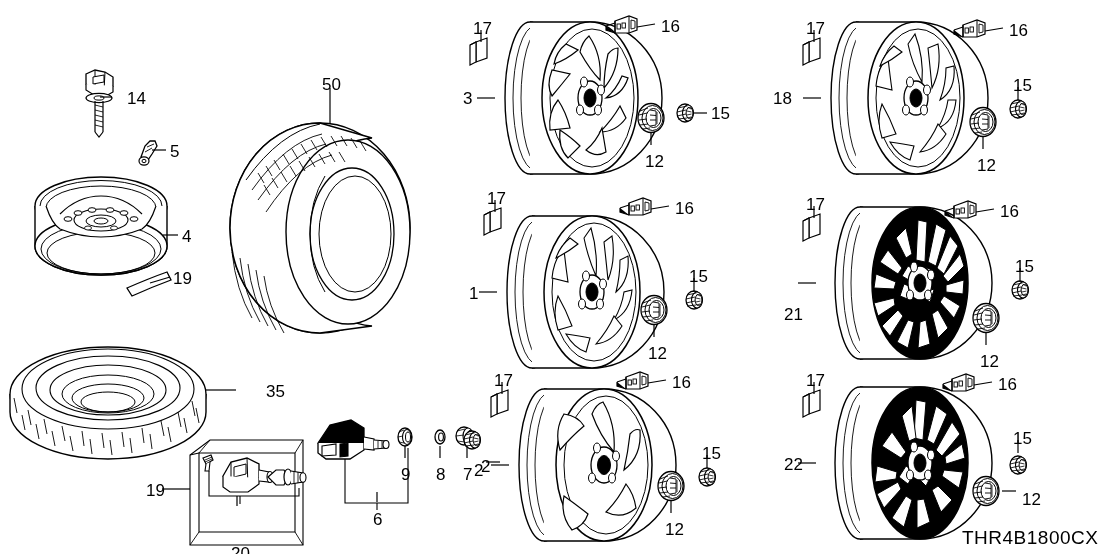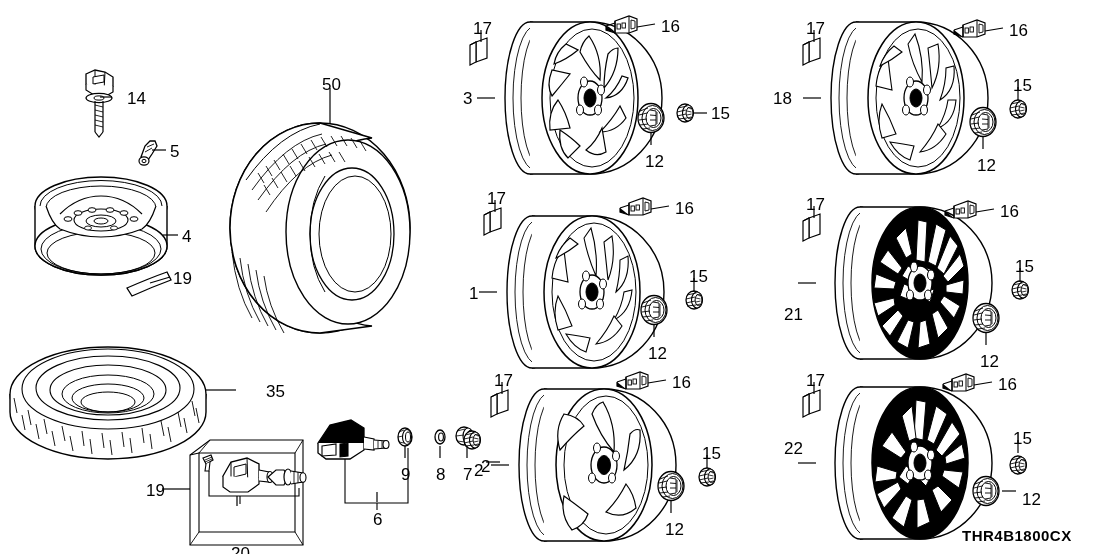--- a/index.html
+++ b/index.html
@@ -1,21 +1,21 @@
 <!DOCTYPE html>
 <html><head>
 <meta charset="utf-8">
 <style>
   html,body{margin:0;padding:0;background:#ffffff;}
   body{font-family:"Liberation Sans",sans-serif;}
   #stage{position:relative;width:1108px;height:554px;background:#fff;overflow:hidden;}
   #stage svg{position:absolute;left:0;top:0;}
   .lbl{position:absolute;font-family:Liberation Sans, sans-serif;font-size:17px;color:#000;
        line-height:1;white-space:nowrap;}
-  .code{position:absolute;font-size:15px;letter-spacing:.5px;font-weight:bold;color:#000;}
+  .code{position:absolute;font-size:19px;letter-spacing:.5px;font-weight:normal;color:#000;}
 </style>
 </head>
 <body>
 
 <div id="stage">
 
 <svg width="1108" height="554" viewBox="0 0 1108 554">
   <defs>
     <g id="balanceWeight">
       <path d="M0,0 L11,-4 L11,16 L0,20 Z" fill="#fff" stroke="#000" stroke-width="1.2"></path>
@@ -555,20 +555,20 @@
       <div class="lbl" style="left: 750px; top: 90px; margin-left: 23px;">18</div>
       <div class="lbl" style="left: 1013px; top: 77px;">15</div>
       <div class="lbl" style="left: 977px; top: 157px;">12</div>
       <div class="lbl" style="left: 806px; top: 196px;">17</div>
       <div class="lbl" style="left: 1000px; top: 203px;">16</div>
       <div class="lbl" style="left: 784px; top: 275px; margin-top: 31px;">21</div>
       <div class="lbl" style="left: 1015px; top: 258px;">15</div>
       <div class="lbl" style="left: 980px; top: 353px;">12</div>
       <div class="lbl" style="left: 806px; top: 372px;">17</div>
       <div class="lbl" style="left: 998px; top: 376px;">16</div>
-      <div class="lbl" style="left: 784px; top: 440px;">22</div>
+      <div class="lbl" style="left: 784px; top: 456px;">22</div>
       <div class="lbl" style="left: 1013px; top: 430px;">15</div>
       <div class="lbl" style="left: 1022px; top: 491px;">12</div>
     </div>
 
 <div class="code" style="left:962px;top:527px;">THR4B1800CX</div>
 
 </div>
 
 </body></html>

